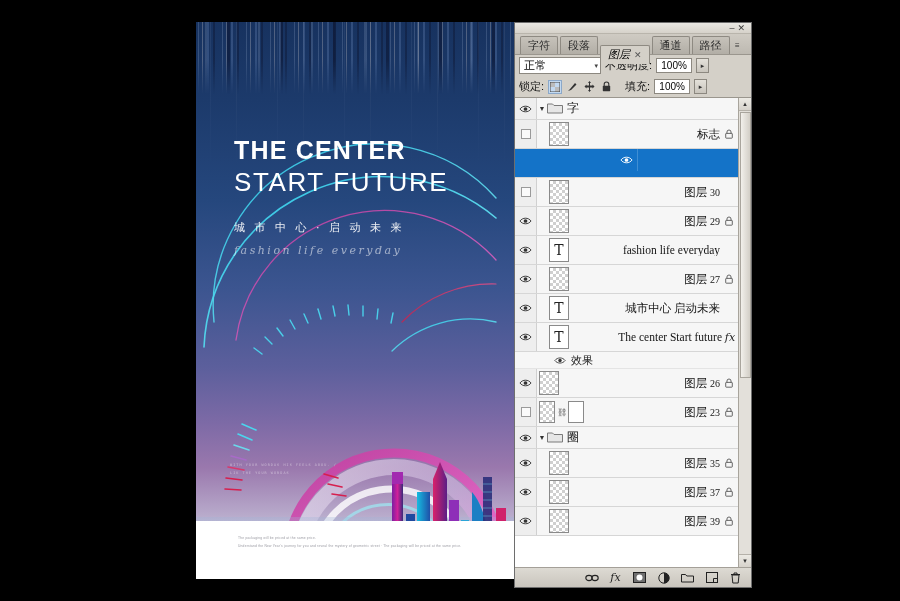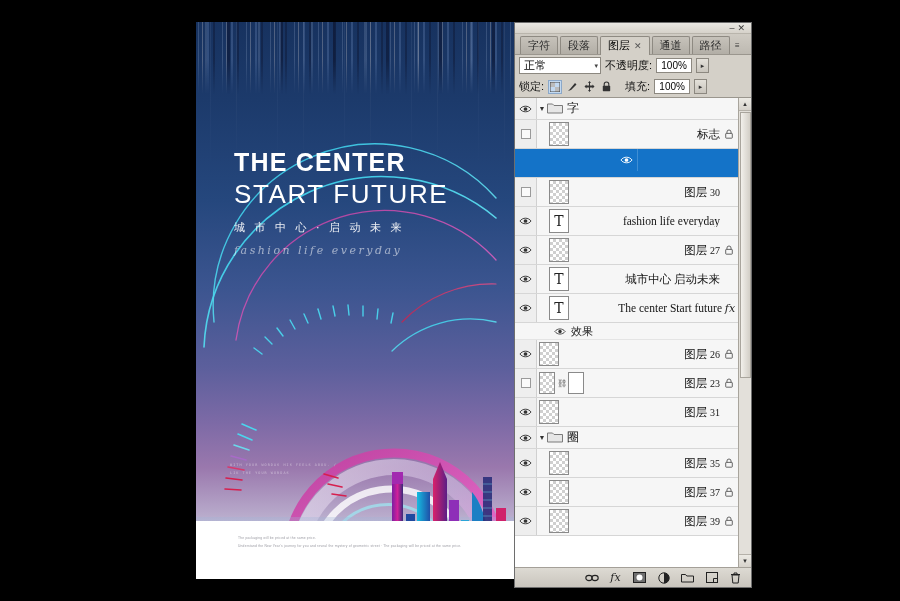--- a/index.html
+++ b/index.html
@@ -68,21 +68,21 @@
         rgba(255,255,255,0) 41px 67px);
     -webkit-mask-image: linear-gradient(180deg, #000 0%, rgba(0,0,0,.5) 45%, rgba(0,0,0,0) 100%);
     mask-image: linear-gradient(180deg, #000 0%, rgba(0,0,0,.5) 45%, rgba(0,0,0,0) 100%);
   }
 
   .poster-svg { position: absolute; inset: 0; width: 100%; height: 100%; }
 
   
   .p-title {
     position: absolute; left: 38px; top: 112px;
-    color: #ffffff; letter-spacing: .5px; line-height: 1.28; margin-top: 12px;
+    color: #ffffff; letter-spacing: .5px; line-height: 1.28;
   }
   .p-title .l1 { font-size: 25px; font-weight: 700; letter-spacing: 1.2px; display:block; }
   .p-title .l2 { font-size: 26px; font-weight: 300; letter-spacing: 1.6px; display:block; }
   .p-sub {
     position: absolute; left: 38px; top: 198px;
     color: rgba(255,255,255,.92); font-size: 11px; letter-spacing: 3px;
     font-family: "DejaVu Sans", sans-serif;
   }
   .p-script {
     position: absolute; left: 38px; top: 222px;
@@ -130,21 +130,21 @@
     height: 18px; line-height: 17px; padding: 0 7px; margin-right: 2px;
     background: linear-gradient(180deg,#c6c2ba,#b2aea6);
     border: 1px solid #8e8a82; border-bottom: none;
     border-radius: 2px 2px 0 0;
     font-size: 11px; color: #2b2b2b; white-space: nowrap;
     font-family: "DejaVu Sans", sans-serif;
   }
   .ps-tab.active {
     background: #d4d0c8; color: #000;
     border-color: #8e8a82;
-    position: relative; top: 1px; height: 19px; line-height: 18px;
+    position: relative; top: 10px; height: 19px; line-height: 18px; font-style: italic;
   }
   .ps-tab .xmark { font-size: 9px; color:#555; margin-left: 4px; }
   .ps-menu-btn {
     position: absolute; right: 4px; bottom: 3px;
     width: 12px; height: 11px; font-size: 8px; color: #333; line-height: 11px;
   }
 
   .ps-row {
     display: flex; align-items: center; height: 21px;
     padding: 0 4px; gap: 4px;
@@ -521,20 +521,37 @@
         <div class="layer">
           <div class="eye-cell">
               <div class="eye-off"></div>
             </div>
           <div class="indent"></div>
           <div class="thumb"></div>
           <div class="lyr-name"><span>图层 </span><span class="num">30</span></div>
           <div class="lock-badge"></div>
         </div>
 
+        <div class="layer">
+          <div class="eye-cell">
+            <svg class="eye" viewBox="0 0 14 10">
+                <path d="M1 5 C4 1 10 1 13 5 C10 9 4 9 1 5 Z" fill="none" stroke="#333" stroke-width="1"></path>
+                <circle cx="7" cy="5" r="2" fill="#333"></circle>
+              </svg>
+          </div>
+          <div class="indent"></div>
+          <div class="thumb"></div>
+          <div class="lyr-name"><span>图层 </span><span class="num">29</span></div>
+          <div class="lock-badge">
+            <svg width="8" height="10" viewBox="0 0 9 11">
+                <path d="M2.2 5 V3.3 a2.3 2.3 0 0 1 4.6 0 V5" fill="none" stroke="#555" stroke-width="1"></path>
+                <rect x="0.8" y="4.8" width="7.4" height="5.4" rx="0.6" fill="none" stroke="#555" stroke-width="1"></rect>
+              </svg>
+          </div>
+        </div>
 
         <div class="layer">
           <div class="eye-cell">
             <svg class="eye" viewBox="0 0 14 10">
                 <path d="M1 5 C4 1 10 1 13 5 C10 9 4 9 1 5 Z" fill="none" stroke="#333" stroke-width="1"></path>
                 <circle cx="7" cy="5" r="2" fill="#333"></circle>
               </svg>
           </div>
           <div class="indent"></div>
           <div class="thumb text">T</div>
@@ -625,32 +642,20 @@
           <div class="thumb mini white"></div>
           <div class="lyr-name" style="margin-left:10px"><span>图层 </span><span class="num">23</span></div>
           <div class="lock-badge">
             <svg width="8" height="10" viewBox="0 0 9 11">
                 <path d="M2.2 5 V3.3 a2.3 2.3 0 0 1 4.6 0 V5" fill="none" stroke="#555" stroke-width="1"></path>
                 <rect x="0.8" y="4.8" width="7.4" height="5.4" rx="0.6" fill="none" stroke="#555" stroke-width="1"></rect>
               </svg>
           </div>
         </div>
 
-        <div class="layer">
-          <div class="eye-cell">
-            <svg class="eye" viewBox="0 0 14 10">
-                <path d="M1 5 C4 1 10 1 13 5 C10 9 4 9 1 5 Z" fill="none" stroke="#333" stroke-width="1"></path>
-                <circle cx="7" cy="5" r="2" fill="#333"></circle>
-              </svg>
-          </div>
-          <div class="indent g"></div>
-          <div class="thumb"></div>
-          <div class="lyr-name"><span>图层 </span><span class="num">31</span></div>
-          <div class="lock-badge"></div>
-        </div>
 
         <div class="layer" style="height:22px">
           <div class="eye-cell">
             <svg class="eye" viewBox="0 0 14 10">
                 <path d="M1 5 C4 1 10 1 13 5 C10 9 4 9 1 5 Z" fill="none" stroke="#333" stroke-width="1"></path>
                 <circle cx="7" cy="5" r="2" fill="#333"></circle>
               </svg>
           </div>
           <div class="tri">▼</div>
           <div class="folder-ic">

